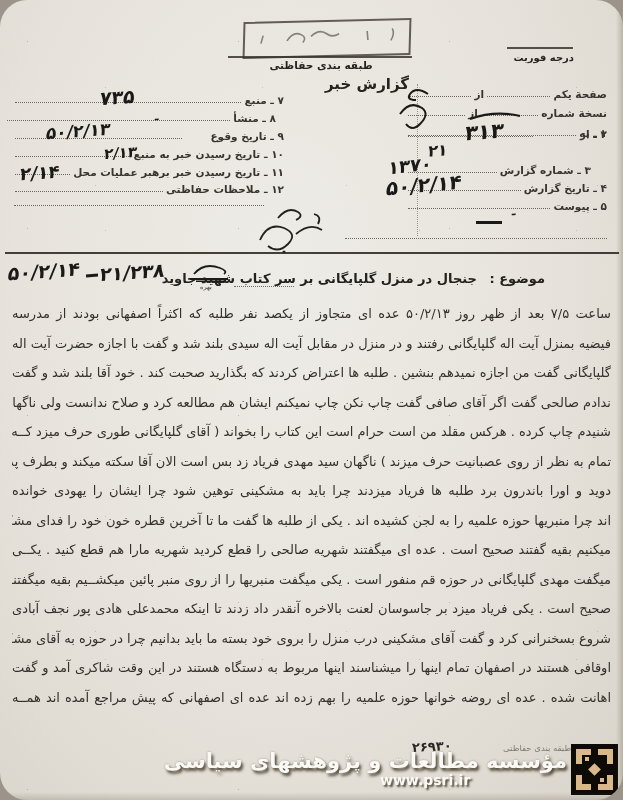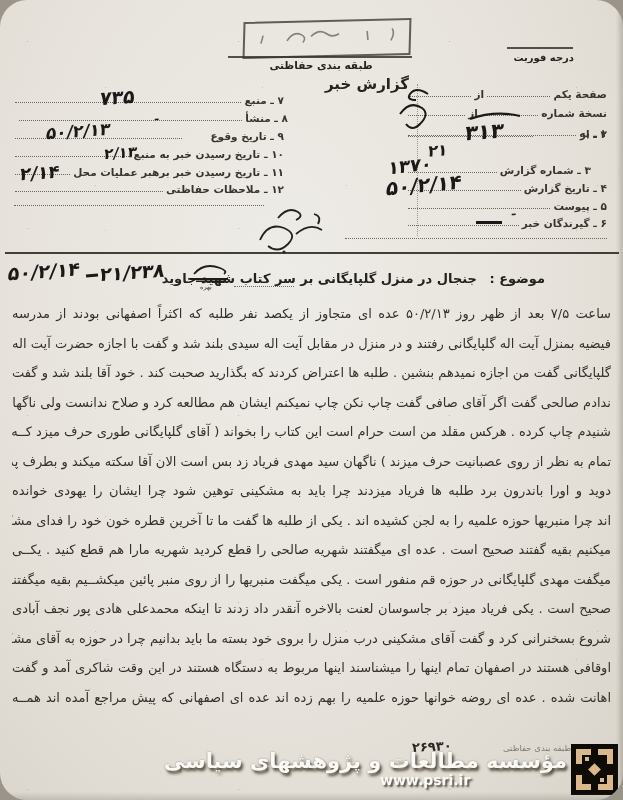--- a/index.html
+++ b/index.html
@@ -102,31 +102,27 @@
     <span class="leader"></span>
   </div>
   <div class="frow" style="top:182px;left:405px;right:16px;">
     <span class="lbl">۴ ـ تاریخ گزارش</span>
     <span class="leader"></span>
   </div>
   <div class="frow" style="top:200px;left:405px;right:16px;">
     <span class="lbl">۵ ـ پیوست</span>
     <span class="leader"></span>
   </div>
-  <div class="frow" style="top:217px;left:405px;right:16px;">
-    <span class="lbl">۶ ـ گیرندگان خبر</span>
-    <span class="leader"></span>
-  </div>
   <div class="leadline" style="top:237px;left:345px;right:16px;"></div>
 
   <div class="frow" style="top:94px;left:12px;width:272px;">
     <span class="lbl">۷ ـ منبع</span>
     <span class="leader"></span>
   </div>
-  <div class="frow" style="top:112px;left:16px;width:272px;justify-content:space-between;">
+  <div class="frow" style="top:112px;left:4px;width:272px;justify-content:space-between;">
     <span class="lbl">۸ ـ منشأ</span>
     <span class="leader"></span>
   </div>
   <div class="frow" style="top:130px;left:12px;width:272px;gap:25px;">
     <span class="lbl">۹ ـ تاریخ وقوع</span>
     <span class="leader"></span>
   </div>
   <div class="frow" style="top:148px;left:12px;width:272px;">
     <span class="lbl">۱۰ ـ تاریخ رسیدن خبر به منبع</span>
     <span class="leader"></span>

